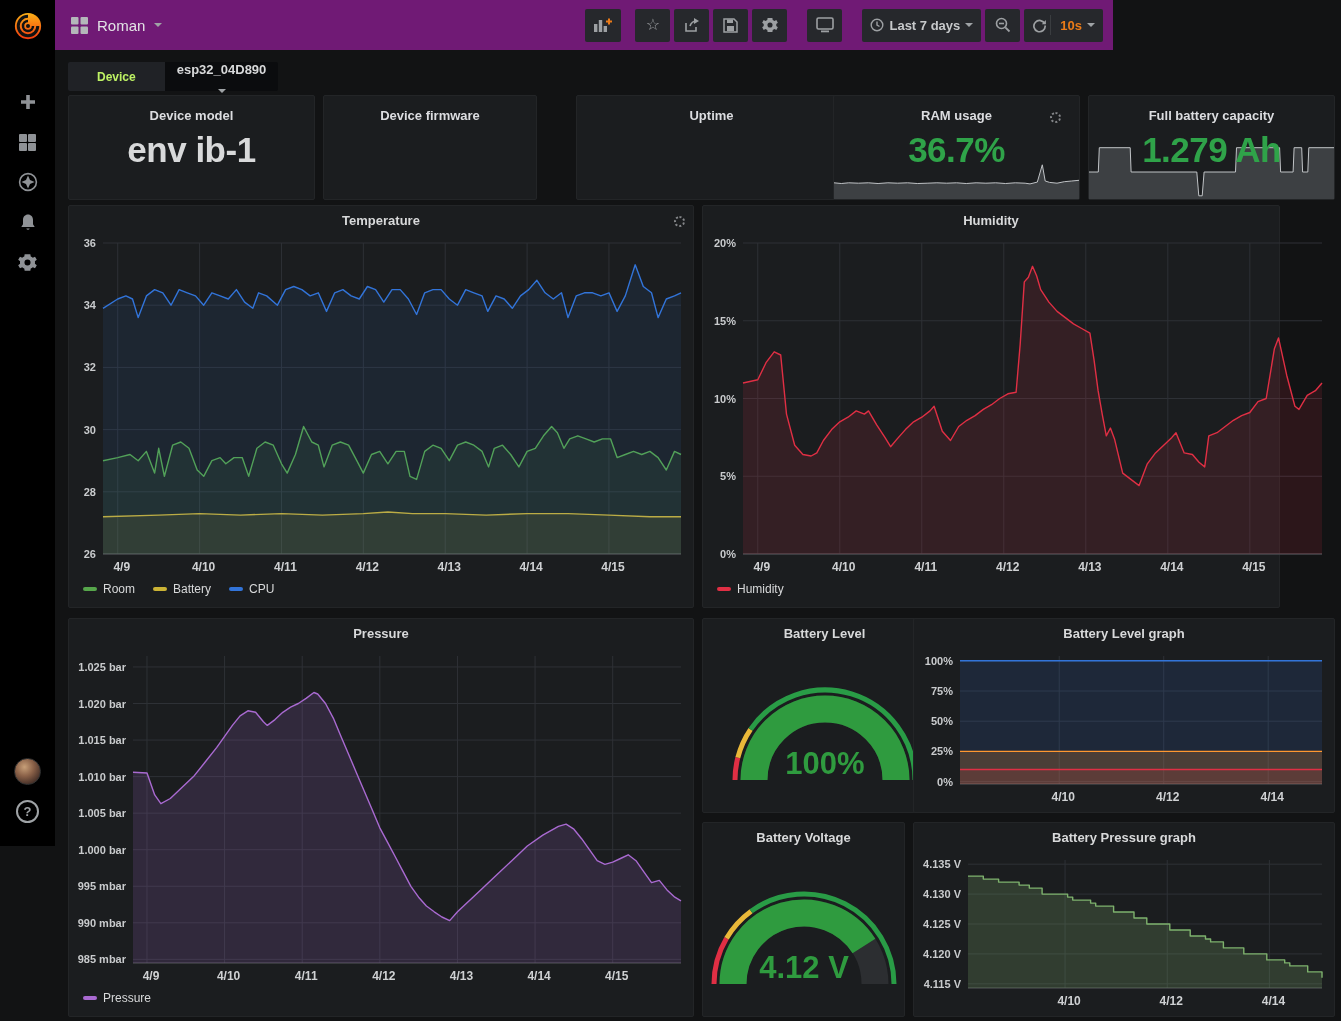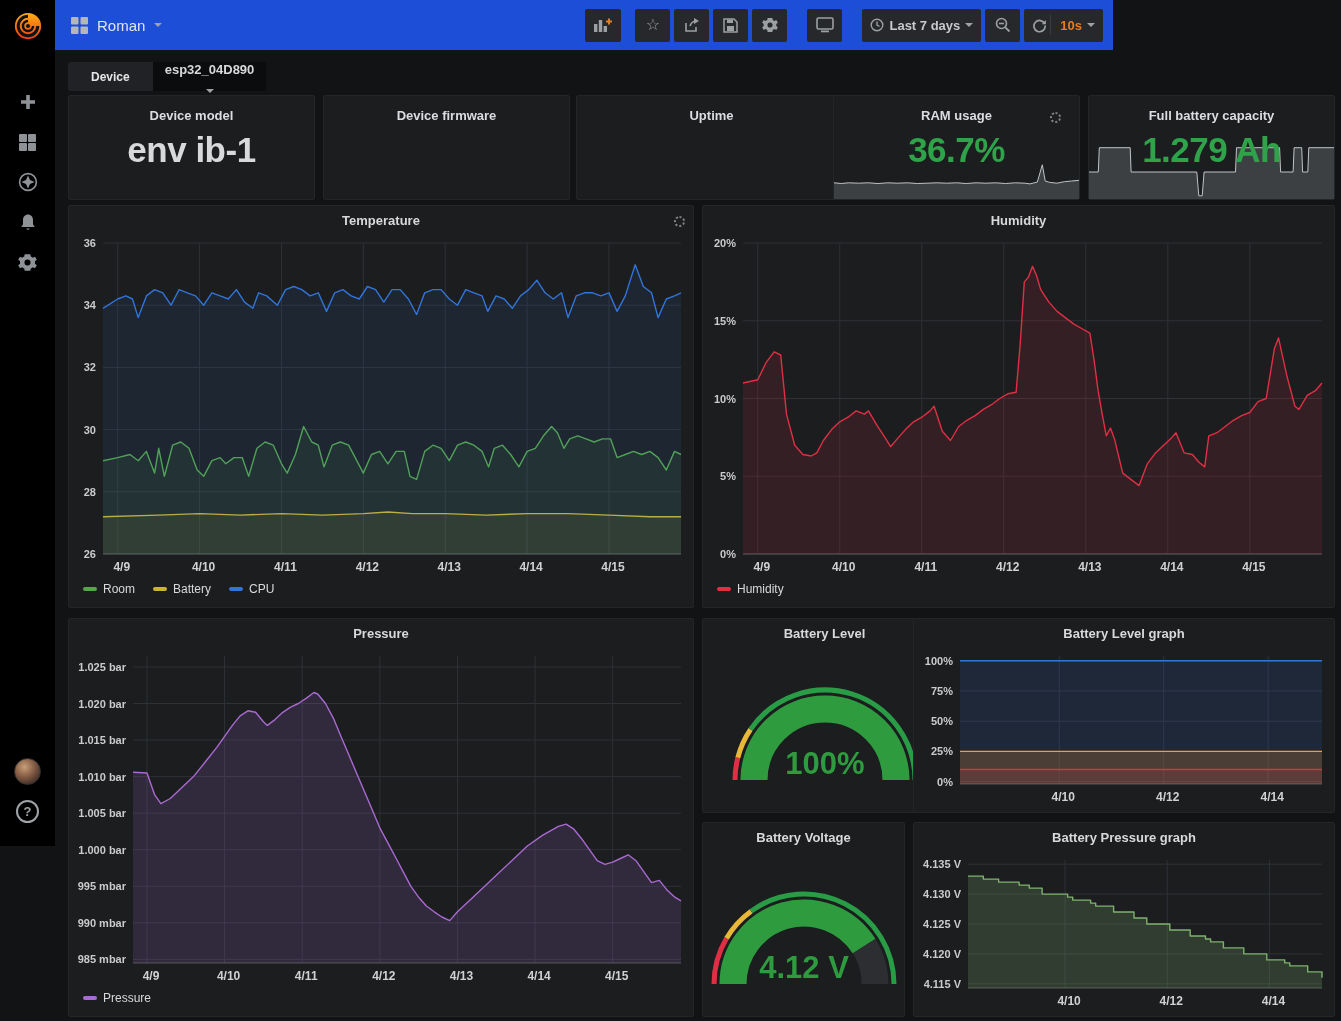--- a/index.html
+++ b/index.html
@@ -12,38 +12,38 @@
   .side-icons { position:absolute; top:82px; left:0; width:55px; display:flex; flex-direction:column; align-items:center; }
   .side-item { height:40px; width:55px; display:flex; align-items:center; justify-content:center; color:#8f9296; }
   .side-bottom { position:absolute; left:0; width:55px; display:flex; justify-content:center; }
   .avatar { width:27px; height:27px; border-radius:50%;
             background:radial-gradient(circle at 38% 32%, #c79f78 0%, #8a6148 40%, #4a332a 75%, #241a15 100%);
             border:1px solid #333; }
   .help-circle { width:23px; height:23px; border-radius:50%; border:2px solid #9fa3a6; color:#9fa3a6;
                  font-size:13px; font-weight:700; display:flex; align-items:center; justify-content:center; }
 
   
-  .topnav { position:absolute; left:55px; top:0; width:1058px; height:50px; background:#1d4ed8;
+  .topnav { position:absolute; left:55px; top:0; width:1058px; height:50px; background:#701a75;
             display:flex; align-items:center; padding:0 10px 0 16px; z-index:4; }
   .nav-title-group { display:flex; align-items:center; gap:9px; cursor:pointer; }
   .nav-title { font-size:15px; font-weight:400; color:#e3e4e6; }
   .caret { width:0; height:0; border:4px solid transparent; border-top-color:#9fa3a6; margin-top:4px; }
   .nav-right { margin-left:auto; display:flex; align-items:center; }
   .nav-btn { height:33px; min-width:35px; background:#26282c; border-radius:2px; display:flex; align-items:center;
              justify-content:center; color:#9da0a3; margin-left:4px; padding:0 8px; cursor:pointer; }
   .nav-gap { width:16px; }
   .nav-text { font-size:13px; font-weight:700; color:#c7c9cb; margin:0 5px; }
   .orange-text { color:#eb7b18; font-size:13px; font-weight:700; margin:0 5px 0 6px; }
   .star-glyph { font-size:16px; line-height:1; }
   .btn-divider { width:1px; height:20px; background:#3a3d40; margin:0 3px; }
 
   
   .submenu { position:absolute; left:68px; top:62px; height:29px; display:flex; z-index:3; }
-  .var-label { background:#202226; color:#e5e5e5; font-size:12px; font-weight:700; display:flex; align-items:center;
-               padding:0 23px; border-radius:2px 0 0 2px; }
+  .var-label { background:#202226; color:#bef264; font-size:12px; font-weight:700; display:flex; align-items:center;
+               padding:0 29px; border-radius:2px 0 0 2px; }
   .var-value { background:#0b0c0e; color:#d8d9da; font-size:13px; font-weight:700; display:flex; align-items:center;
                gap:8px; padding:0 12px; border-radius:0 2px 2px 0; cursor:pointer;flex-direction:column; }
 
   
   .panel { position:absolute; background:#1b1d1f; border:1px solid #232527; border-radius:2px; }
   .panel-title { font-size:13px; font-weight:700; color:#d8d9da; text-align:center; padding:7px 0 5px; cursor:pointer; }
   .spinner { position:absolute; width:11px; height:11px; border:2px dotted #85878a; border-radius:50%; }
 
   .stat-title { font-size:13px; font-weight:700; color:#dcdde0; text-align:center; margin-top:12px; position:relative; z-index:2; }
   .stat-value { font-size:35px; font-weight:700; text-align:center; margin-top:9px; line-height:1.05; position:relative; z-index:2; letter-spacing:-0.5px; }
@@ -201,21 +201,21 @@
   <div class="var-value">
     <span>esp32_04D890</span>
     <span class="caret"></span>
   </div>
 </div>
 
 <div class="panel" style="left:68px; top:95px; width:247px; height:105px;">
   <div class="stat-title">Device model</div>
   <div class="stat-value" style="color: rgb(216, 217, 218);">env ib-1</div>
 </div>
-<div class="panel" style="left:323px; top:95px; width:247px; height:105px;">
+<div class="panel" style="left:323px; top:95px; width:214px; height:105px;">
   <div class="stat-title">Device firmware</div>
 </div>
 <div class="panel" style="left:576px; top:95px; width:271px; height:105px;">
   <div class="stat-title">Uptime</div>
 </div>
 <div class="panel" style="left:833px; top:95px; width:247px; height:105px;">
   <div class="spinner" style="top:16px; right:18px;"></div>
   <div class="stat-title">RAM usage</div>
   <div class="stat-value" style="color: rgb(47, 163, 73);">36.7%</div>
   <div class="spark" style="height:36px;"><svg width="245" height="36">
@@ -278,21 +278,21 @@
       <span class="legend-item">
         <span class="legend-swatch" style="background: rgb(203, 179, 53);"></span>
         <span>Battery</span>
       </span>
       <span class="legend-item">
         <span class="legend-swatch" style="background: rgb(50, 116, 217);"></span>
         <span>CPU</span>
       </span>
     </div>
 </div>
-<div class="panel" style="left:702px; top:205px; width:633px; height:403px;">
+<div class="panel" style="left:702px; top:205px; width:578px; height:403px;">
   <div class="panel-title">Humidity</div>
   <div class="plot" style="height:345px;"><svg width="631" height="345">
         <line x1="40" y1="321" x2="619" y2="321" stroke="#2e3136" stroke-width="1"></line>
         <text x="33" y="325" text-anchor="end" fill="#c9cbcd" font-size="11" font-weight="700" font-family="Liberation Sans, sans-serif">0%</text>
         <line x1="40" y1="243.25" x2="619" y2="243.25" stroke="#2e3136" stroke-width="1"></line>
         <text x="33" y="247.25" text-anchor="end" fill="#c9cbcd" font-size="11" font-weight="700" font-family="Liberation Sans, sans-serif">5%</text>
         <line x1="40" y1="165.5" x2="619" y2="165.5" stroke="#2e3136" stroke-width="1"></line>
         <text x="33" y="169.5" text-anchor="end" fill="#c9cbcd" font-size="11" font-weight="700" font-family="Liberation Sans, sans-serif">10%</text>
         <line x1="40" y1="87.75" x2="619" y2="87.75" stroke="#2e3136" stroke-width="1"></line>
         <text x="33" y="91.75" text-anchor="end" fill="#c9cbcd" font-size="11" font-weight="700" font-family="Liberation Sans, sans-serif">15%</text>

